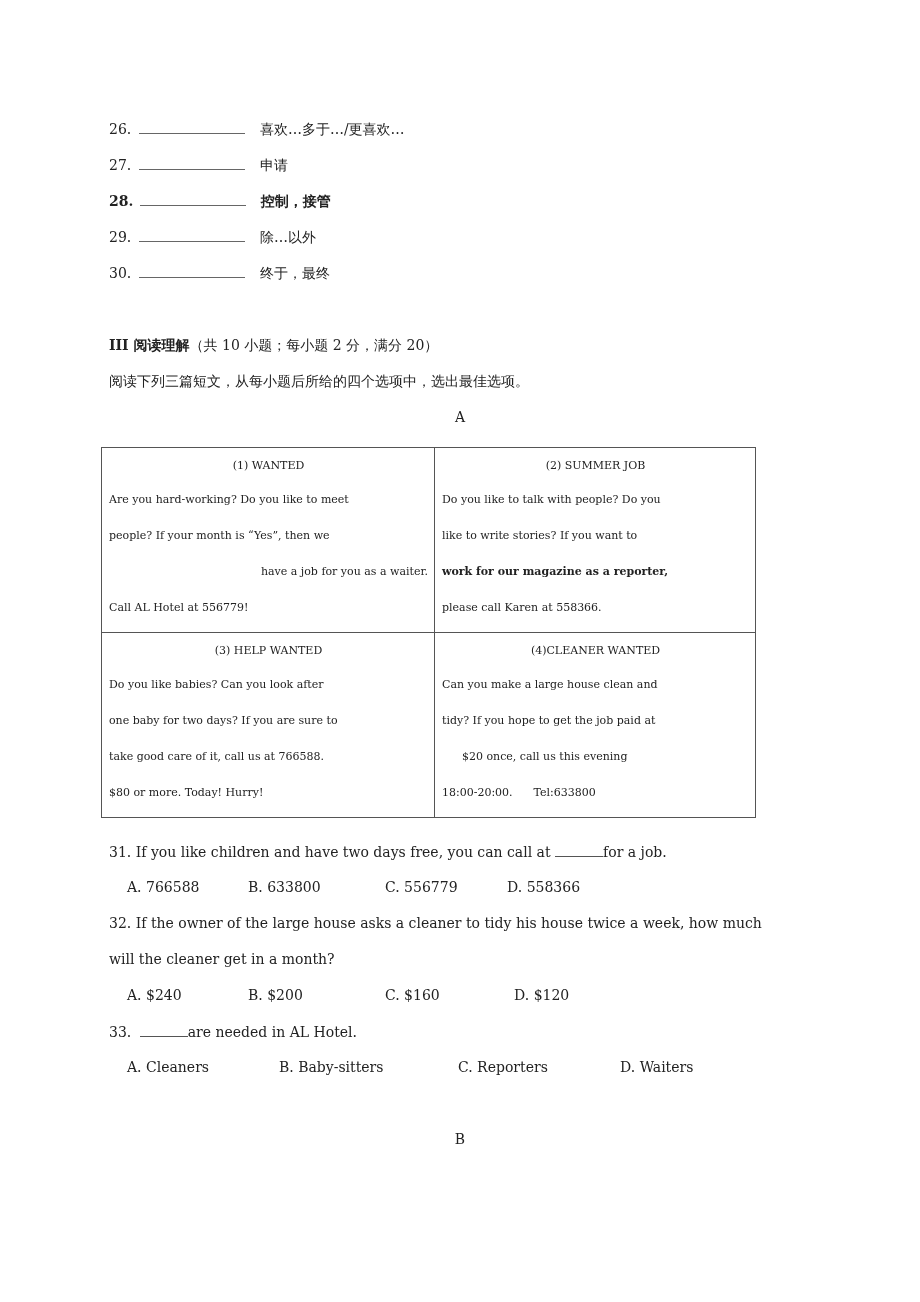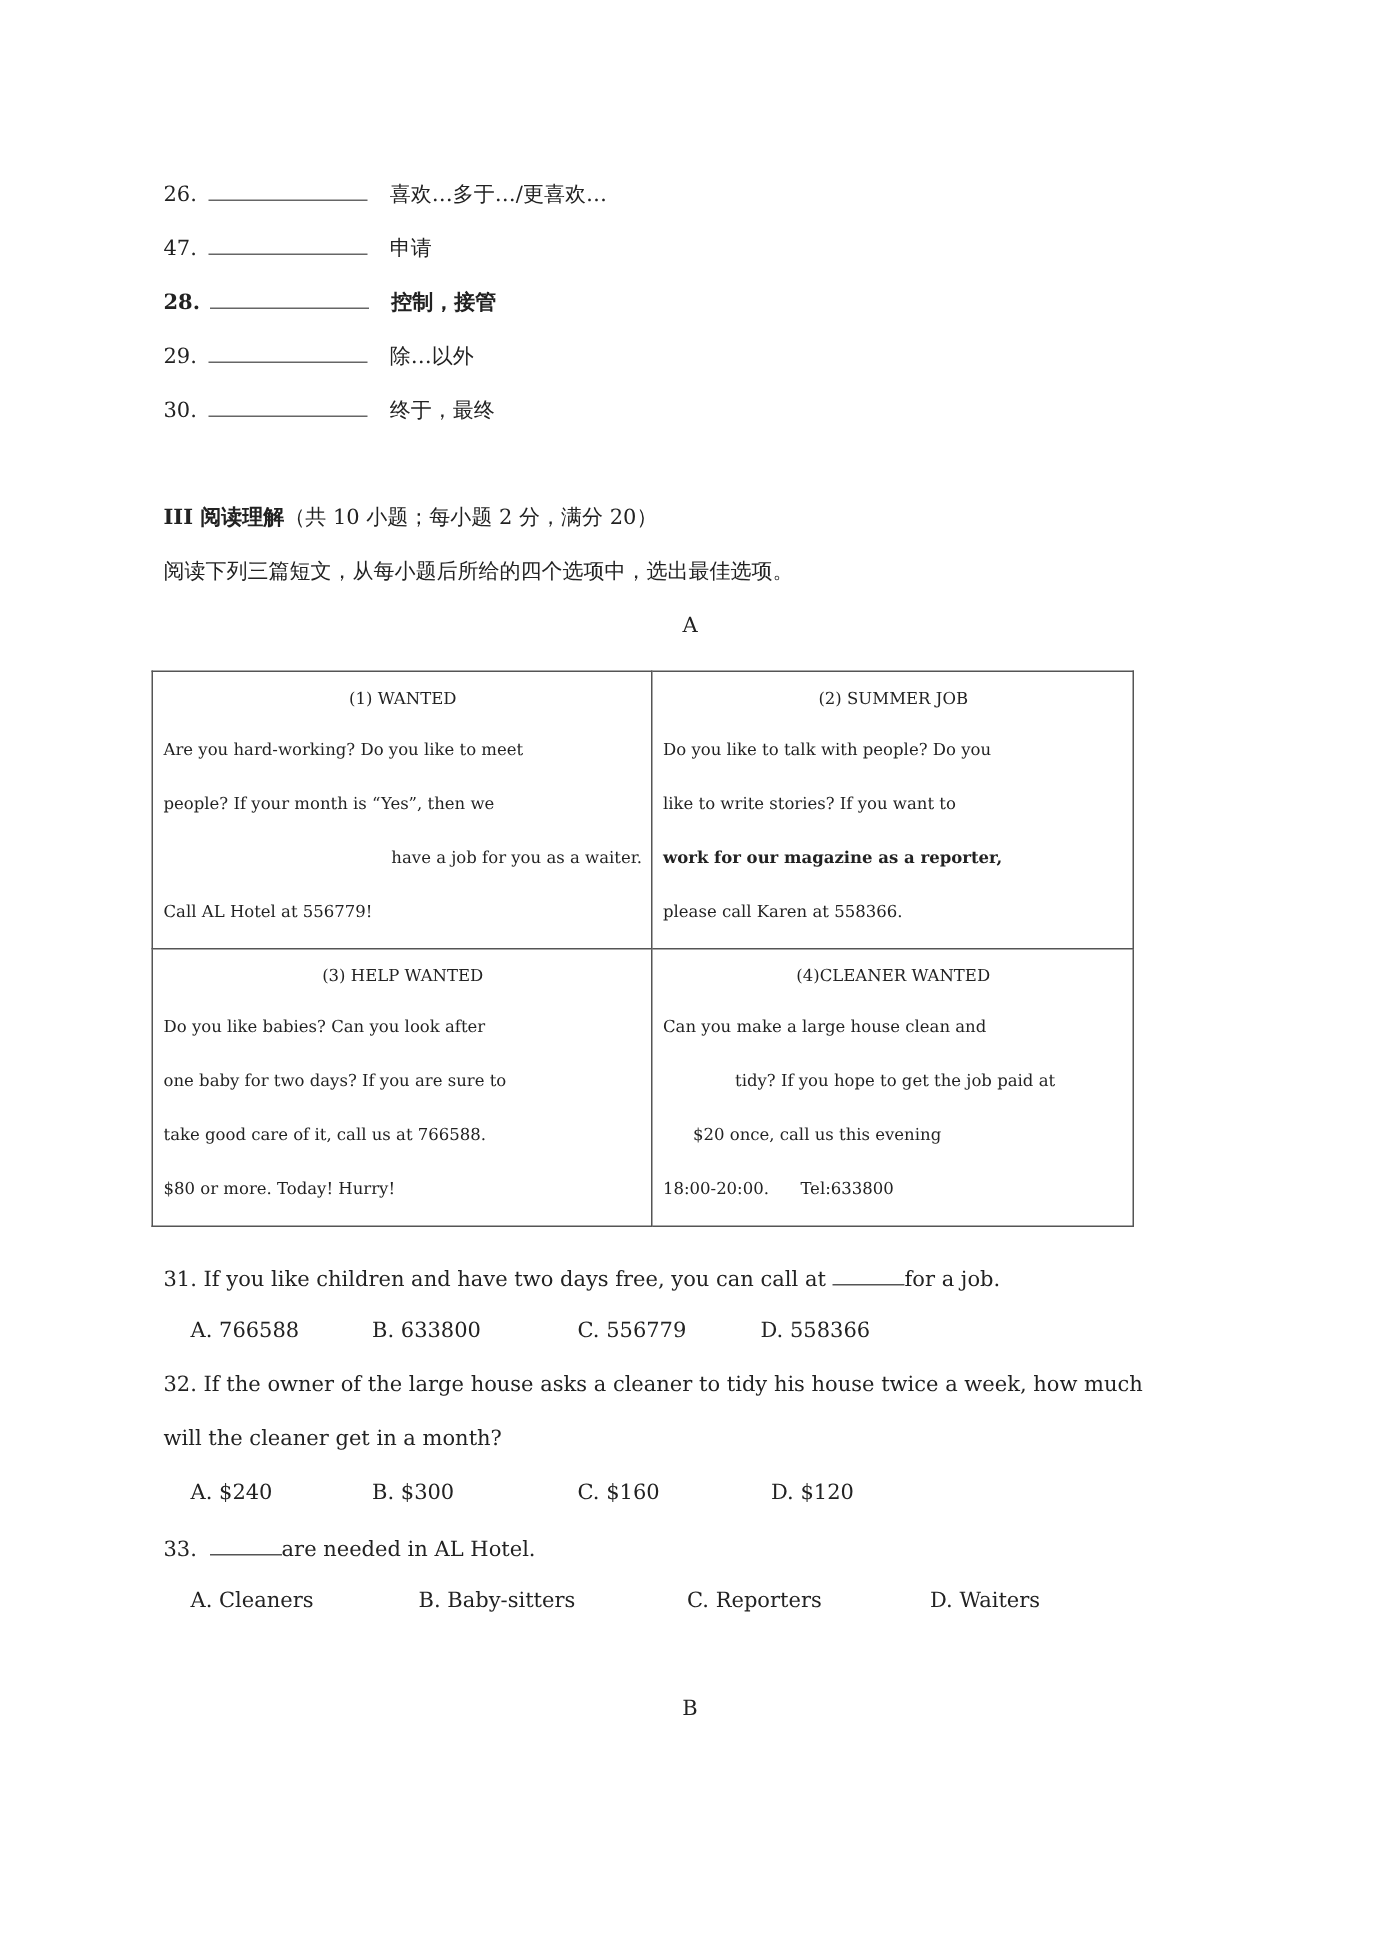--- a/index.html
+++ b/index.html
@@ -31,21 +31,21 @@
 </style>
 </head>
 <body>
 
 <div class="line vocab" style="left:109px; top:119px;">
   <span class="num">26.</span>
   <span class="blank"></span>
   <span>喜欢…多于…/更喜欢…</span>
 </div>
 <div class="line vocab" style="left:109px; top:155px;">
-  <span class="num">47.</span>
+  <span class="num">27.</span>
   <span class="blank"></span>
   <span>申请</span>
 </div>
 <div class="line vocab" style="left:109px; top:191px;font-weight:bold;">
   <span class="num">28.</span>
   <span class="blank"></span>
   <span>控制，接管</span>
 </div>
 <div class="line vocab" style="left:109px; top:227px;">
   <span class="num">29.</span>
@@ -97,21 +97,21 @@
         <div style="line-height:36px;">Do you like babies?  Can you look after</div>
         <div style="line-height:36px;">one baby for two days? If you are sure to</div>
         <div style="line-height:36px;">take good care of it, call us at 766588.</div>
         <div style="line-height:36px;">$80 or more. Today! Hurry!</div>
       </div>
     </td>
     <td>
       <div class="head">(4)CLEANER WANTED</div>
       <div class="body">
         <div style="line-height:36px;">Can you make a large house clean and</div>
-        <div style="line-height:36px;margin-left:48px;">tidy? If you hope to get the job paid at</div>
+        <div style="line-height:36px;">tidy? If you hope to get the job paid at</div>
         <div style="line-height:36px;margin-left:20px;">$20 once, call us this evening</div>
         <div style="line-height:36px; white-space:pre;">18:00-20:00.      Tel:633800</div>
       </div>
     </td>
   </tr>
 </tbody>
   </table>
 
 <div class="q" style="left:109px; top:843px;">
   <span>31.</span>
@@ -124,21 +124,21 @@
   <span style="left:507px;">D. 558366</span>
 </div>
 
 <div class="q" style="left:109px; top:915px;">
   <span>32.</span>
   <span>If the owner of the large house asks a cleaner to tidy his house twice a week, how much</span>
 </div>
 <div class="q" style="left:109px; top:951px;">will the cleaner get in a month?</div>
 <div class="opts" style="left:0; top:987px; width:920px; height:20px;">
   <span style="left:127px;">A. $240</span>
-  <span style="left:248px;">B. $300</span>
+  <span style="left:248px;">B. $200</span>
   <span style="left:385px;">C. $160</span>
   <span style="left:514px;">D. $120</span>
 </div>
 
 <div class="q" style="left:109px; top:1023px;">
   <span>33.</span>
   <span class="inline-blank" style="width:48px; margin-left:4px;"></span><span>are needed in AL Hotel.</span>
 </div>
 <div class="opts" style="left:0; top:1059px; width:920px; height:20px;">
   <span style="left:127px;">A. Cleaners</span>

